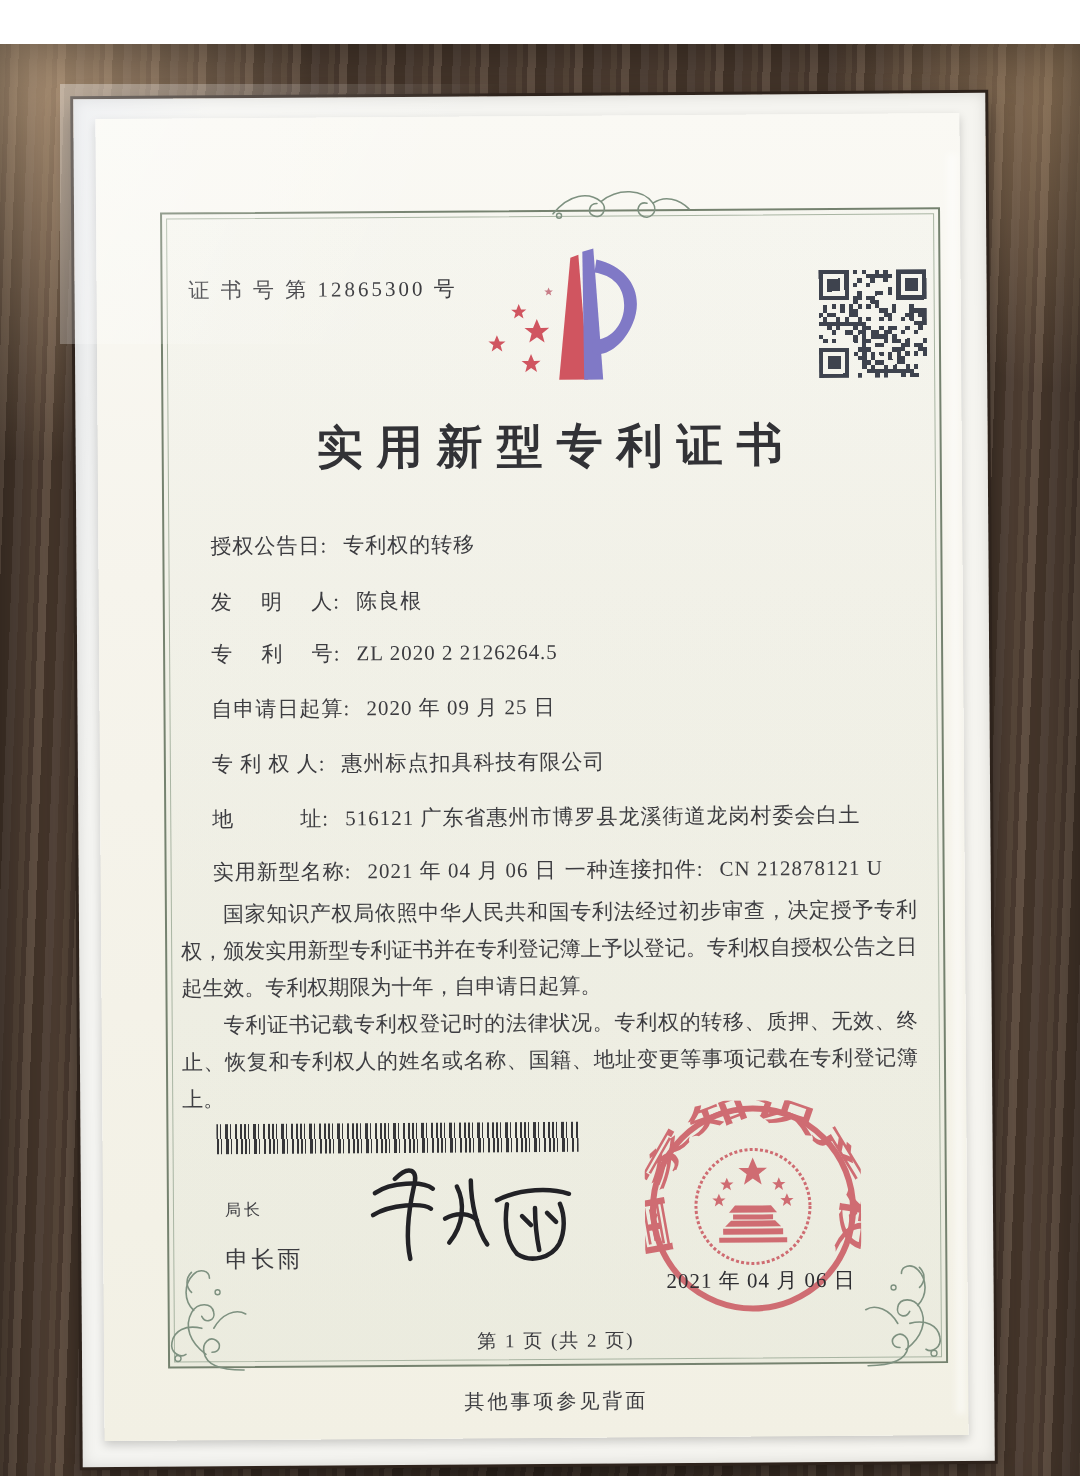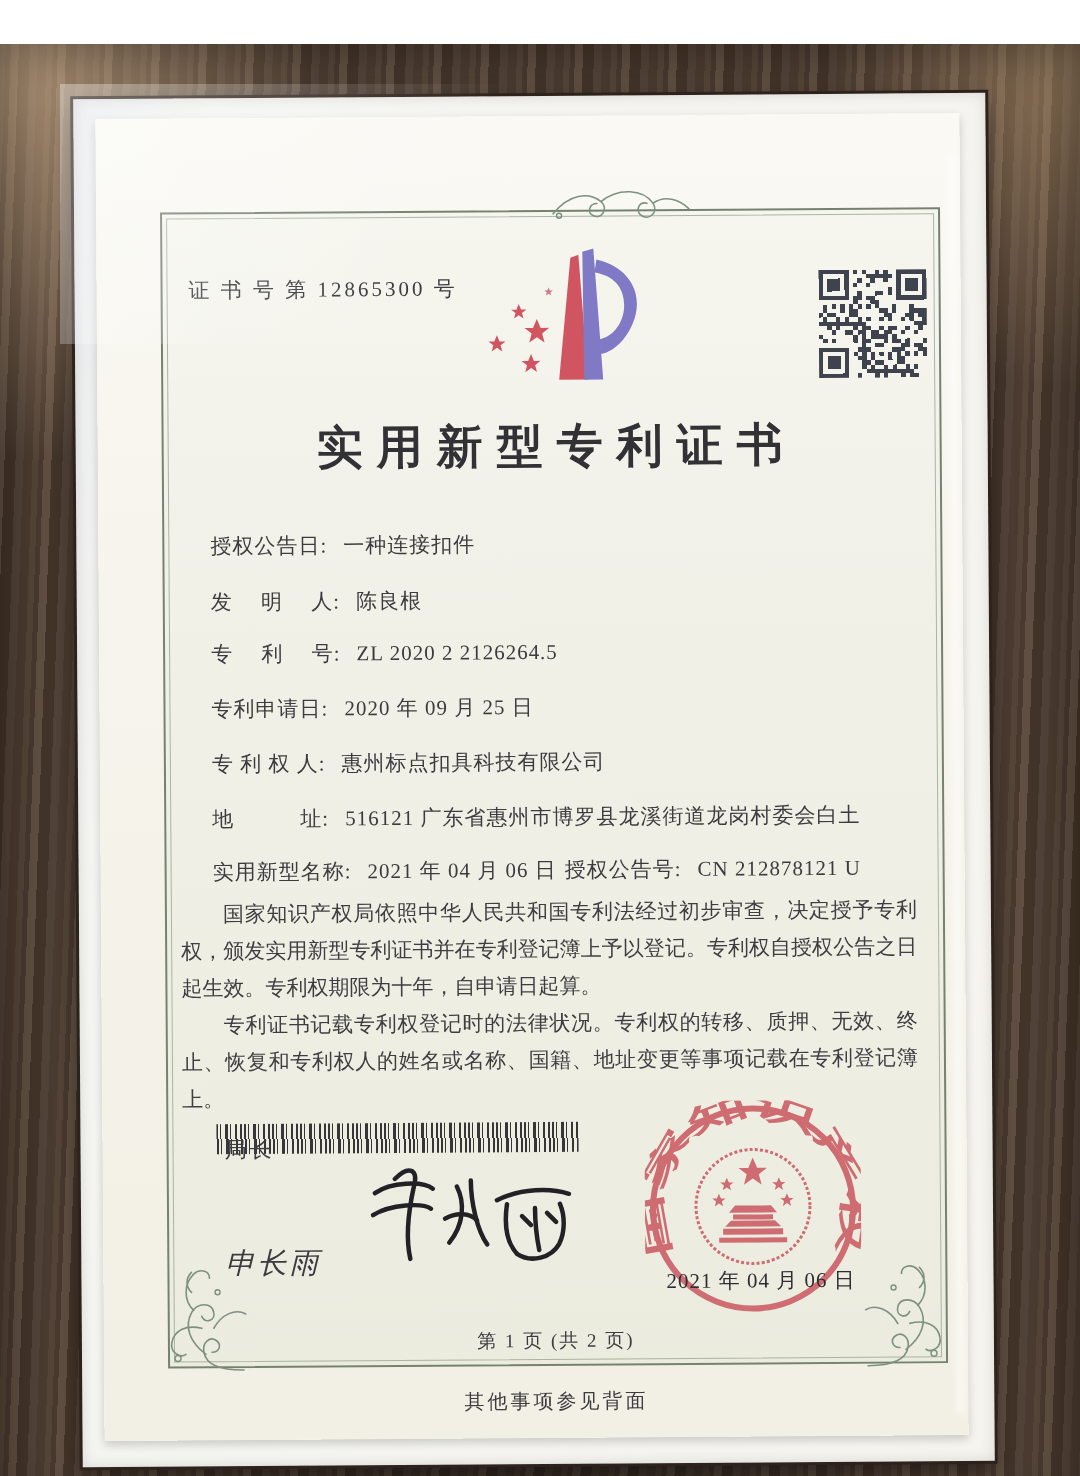--- a/index.html
+++ b/index.html
@@ -50,22 +50,22 @@
   .paras{position:absolute;left:80px;top:778px;width:736px;font-size:21px;
     line-height:37px;color:#3e3e42;text-align:justify;}
   .paras p{margin:0;text-indent:2em;}
 
   .barcode{position:absolute;left:114px;top:1006px;width:362px;height:30px;opacity:.88;
     background:repeating-linear-gradient(90deg,
       #1d1d22 0 2px,transparent 2px 4px,#1d1d22 4px 5px,transparent 5px 9px,
       #1d1d22 9px 12px,transparent 12px 14px,#1d1d22 14px 15px,transparent 15px 19px,
       #1d1d22 19px 21px,transparent 21px 24px,#1d1d22 24px 26px,transparent 26px 28px);}
 
-  .signer-title{position:absolute;left:122px;top:1017px;font-size:22px;color:#3c3c40;letter-spacing:3px;}
-  .signer-name{position:absolute;left:122px;top:1126px;font-size:29px;color:#3c3c40;letter-spacing:3px;font-style:italic;}
+  .signer-title{position:absolute;left:122px;top:1082px;font-size:16px;color:#3c3c40;letter-spacing:3px;}
+  .signer-name{position:absolute;left:122px;top:1126px;font-size:23px;color:#3c3c40;letter-spacing:3px;}
   .signature{position:absolute;left:222px;top:1042px;width:260px;height:112px;}
   .signature path{fill:none;stroke:#222226;stroke-width:4.5;stroke-linecap:round;stroke-linejoin:round;}
 
   .seal{position:absolute;left:542px;top:986px;width:216px;height:216px;}
   .seal-date{position:absolute;left:563px;top:1152px;font-size:21px;color:#2e2e32;letter-spacing:1px;z-index:5;}
 
   .page-note{position:absolute;left:64px;top:1212px;width:776px;text-align:center;
     font-size:19px;color:#3c3c40;letter-spacing:2px;}
   .back-note{position:absolute;left:64px;top:1272px;width:776px;text-align:center;
     font-size:20px;color:#3c3c40;letter-spacing:3px;}
@@ -414,41 +414,41 @@
           <rect x="2" y="24" width="1" height="1" fill="#3e434e"></rect>
           <rect x="3" y="24" width="1" height="1" fill="#3e434e"></rect>
           <rect x="4" y="24" width="1" height="1" fill="#3e434e"></rect>
           <rect x="5" y="24" width="1" height="1" fill="#3e434e"></rect>
           <rect x="6" y="24" width="1" height="1" fill="#3e434e"></rect>
         </svg>
 
       <div class="title">实用新型专利证书</div>
 
       <div class="field-row" style="top:414px">
-        <span class="flabel">授权公告日:</span><span class="fvalue">一种连接扣件</span>
+        <span class="flabel">授权公告日:</span><span class="fvalue">专利权的转移</span>
       </div>
       <div class="field-row" style="top:470px">
         <span class="flabel">发　 明　 人:</span><span class="fvalue">陈良根</span>
       </div>
       <div class="field-row" style="top:522px">
         <span class="flabel">专　 利　 号:</span><span class="fvalue">ZL 2020 2 2126264.5</span>
       </div>
       <div class="field-row" style="top:577px">
-        <span class="flabel">专利申请日:</span><span class="fvalue">2020 年 09 月 25 日</span>
+        <span class="flabel">自申请日起算:</span><span class="fvalue">2020 年 09 月 25 日</span>
       </div>
       <div class="field-row" style="top:632px">
         <span class="flabel">专 利 权 人:</span><span class="fvalue">惠州标点扣具科技有限公司</span>
       </div>
       <div class="field-row" style="top:687px">
         <span class="flabel">地　　　址:</span><span class="fvalue">516121 广东省惠州市博罗县龙溪街道龙岗村委会白土</span>
       </div>
       <div class="field-row" style="top:740px">
         <span class="flabel">实用新型名称:</span><span class="fvalue">2021 年 04 月 06 日</span>
         <span class="pair2">
-          <span class="flabel">授权公告号:</span><span class="fvalue">CN 212878121 U</span>
+          <span class="flabel">一种连接扣件:</span><span class="fvalue">CN 212878121 U</span>
         </span>
       </div>
 
       <div class="paras">
         <p>国家知识产权局依照中华人民共和国专利法经过初步审查，决定授予专利权，颁发实用新型专利证书并在专利登记簿上予以登记。专利权自授权公告之日起生效。专利权期限为十年，自申请日起算。</p>
         <p>专利证书记载专利权登记时的法律状况。专利权的转移、质押、无效、终止、恢复和专利权人的姓名或名称、国籍、地址变更等事项记载在专利登记簿上。</p>
       </div>
 
       <div class="barcode"></div>
 

